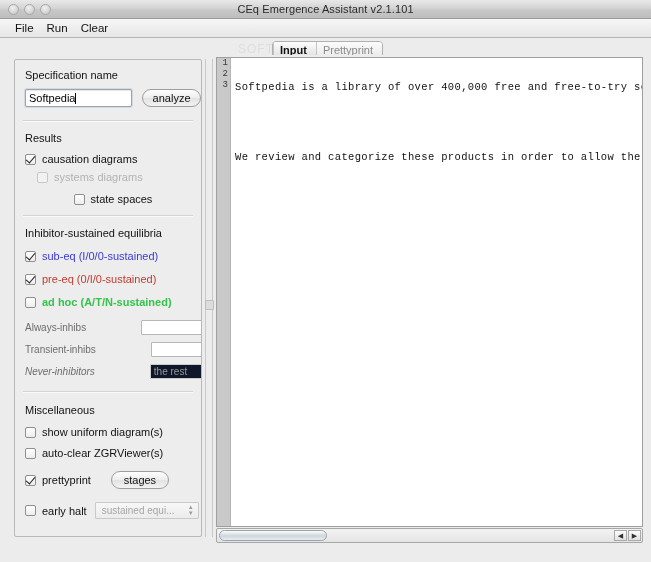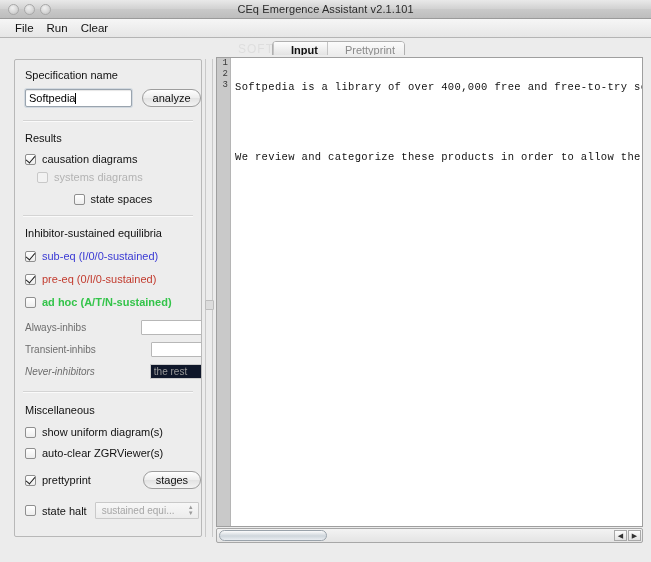--- a/index.html
+++ b/index.html
@@ -91,21 +91,21 @@
     left: 272px; top: 3px;
     display: flex;
     border: 1px solid #b0b0b0;
     border-radius: 4px;
     overflow: hidden;
     background: #f4f4f4;
     box-shadow: 0 1px 1px rgba(0,0,0,0.07);
   }
   .tab {
     font-size: 11px;
-    padding: 2px 9px 3px 17px;
+    padding: 2px 9px 3px 6px;
     color: #8a8a8a;
     background: linear-gradient(to bottom, #fbfbfb, #e8e8e8);
     cursor: default;
     white-space: nowrap;
   }
   .tab.active {
     color: #111;
     font-weight: bold;
     background: linear-gradient(to bottom, #fdfdfd, #dcdcdc);
     border-left: 1px solid #c4c4c4;
@@ -490,26 +490,26 @@
         <span class="cb-label">show uniform diagram(s)</span>
       </div>
       <div class="row" style="margin-bottom:12px;">
         <span class="cb"></span>
         <span class="cb-label">auto-clear ZGRViewer(s)</span>
       </div>
 
       <div class="row" style="margin-bottom:13px;">
         <span class="cb checked"></span>
         <span class="cb-label">prettyprint</span>
-        <span class="pillbtn" style="margin-left:52px;">stages</span>
+        <span class="pillbtn" style="margin-left:20px;">stages</span>
       </div>
 
       <div class="row">
         <span class="cb"></span>
-        <span class="cb-label">state halt</span>
+        <span class="cb-label">early halt</span>
         <span class="combo">
           <span>sustained equi...</span>
           <span class="arrows">
               <span>▲</span>
               <span>▼</span>
             </span>
         </span>
       </div>
 
     </div>

